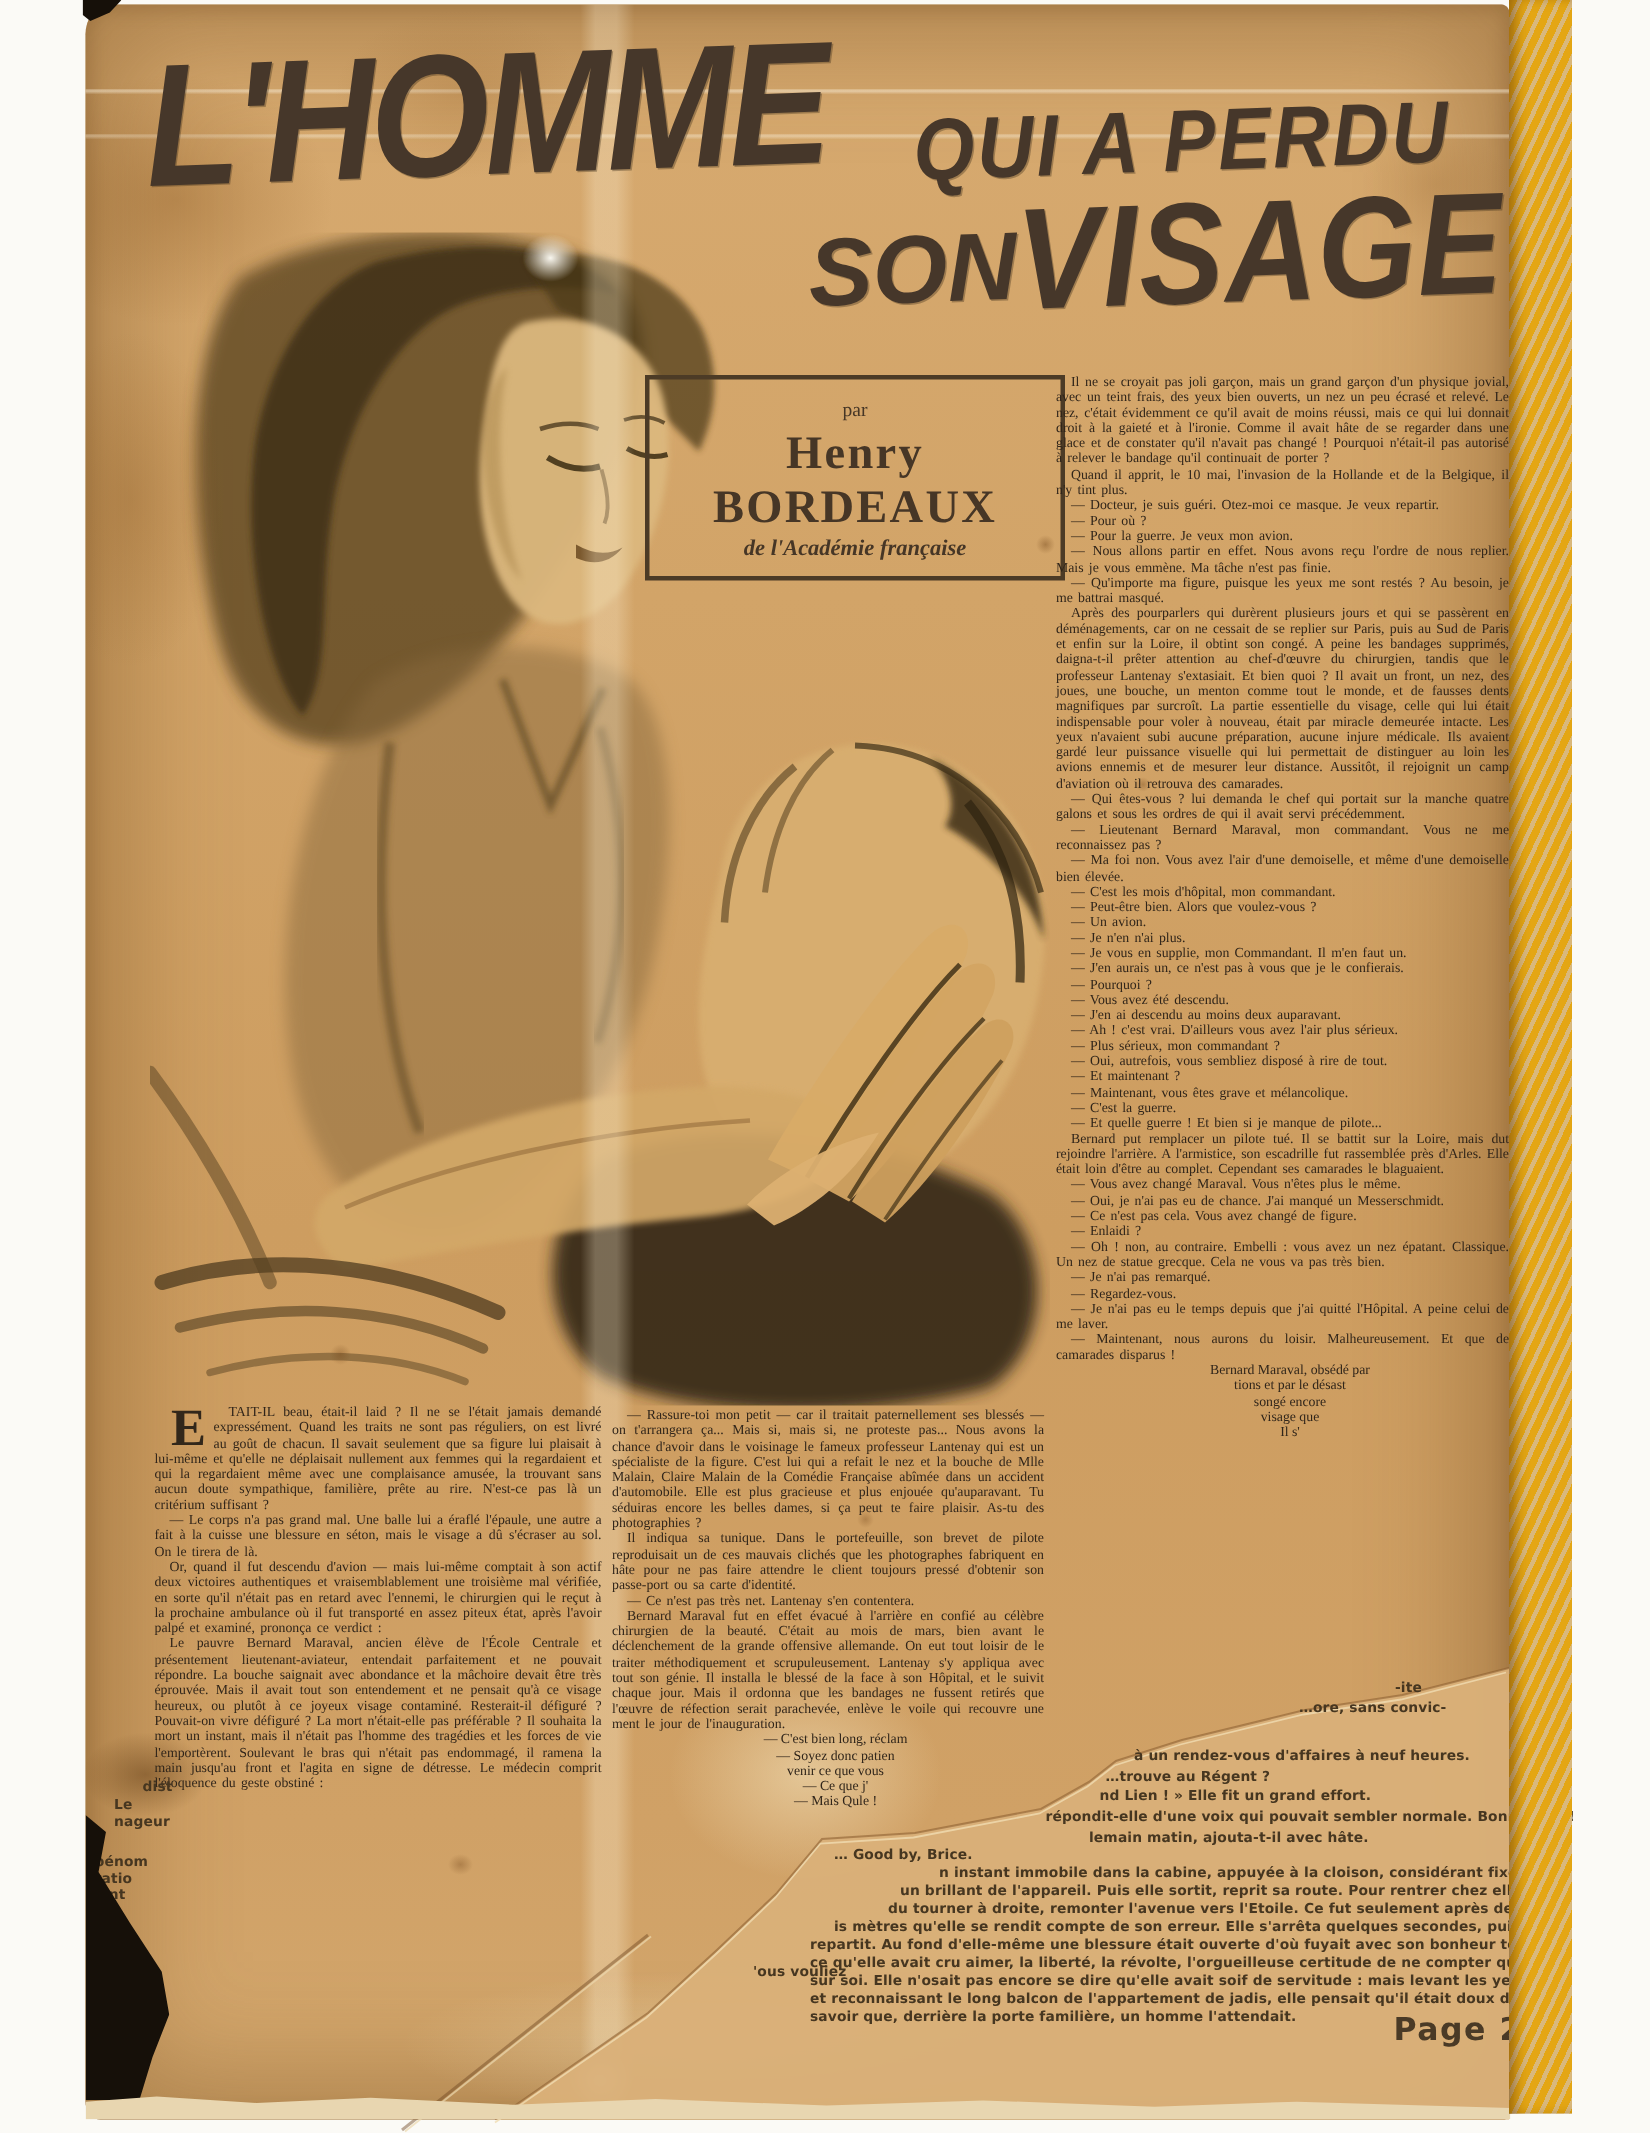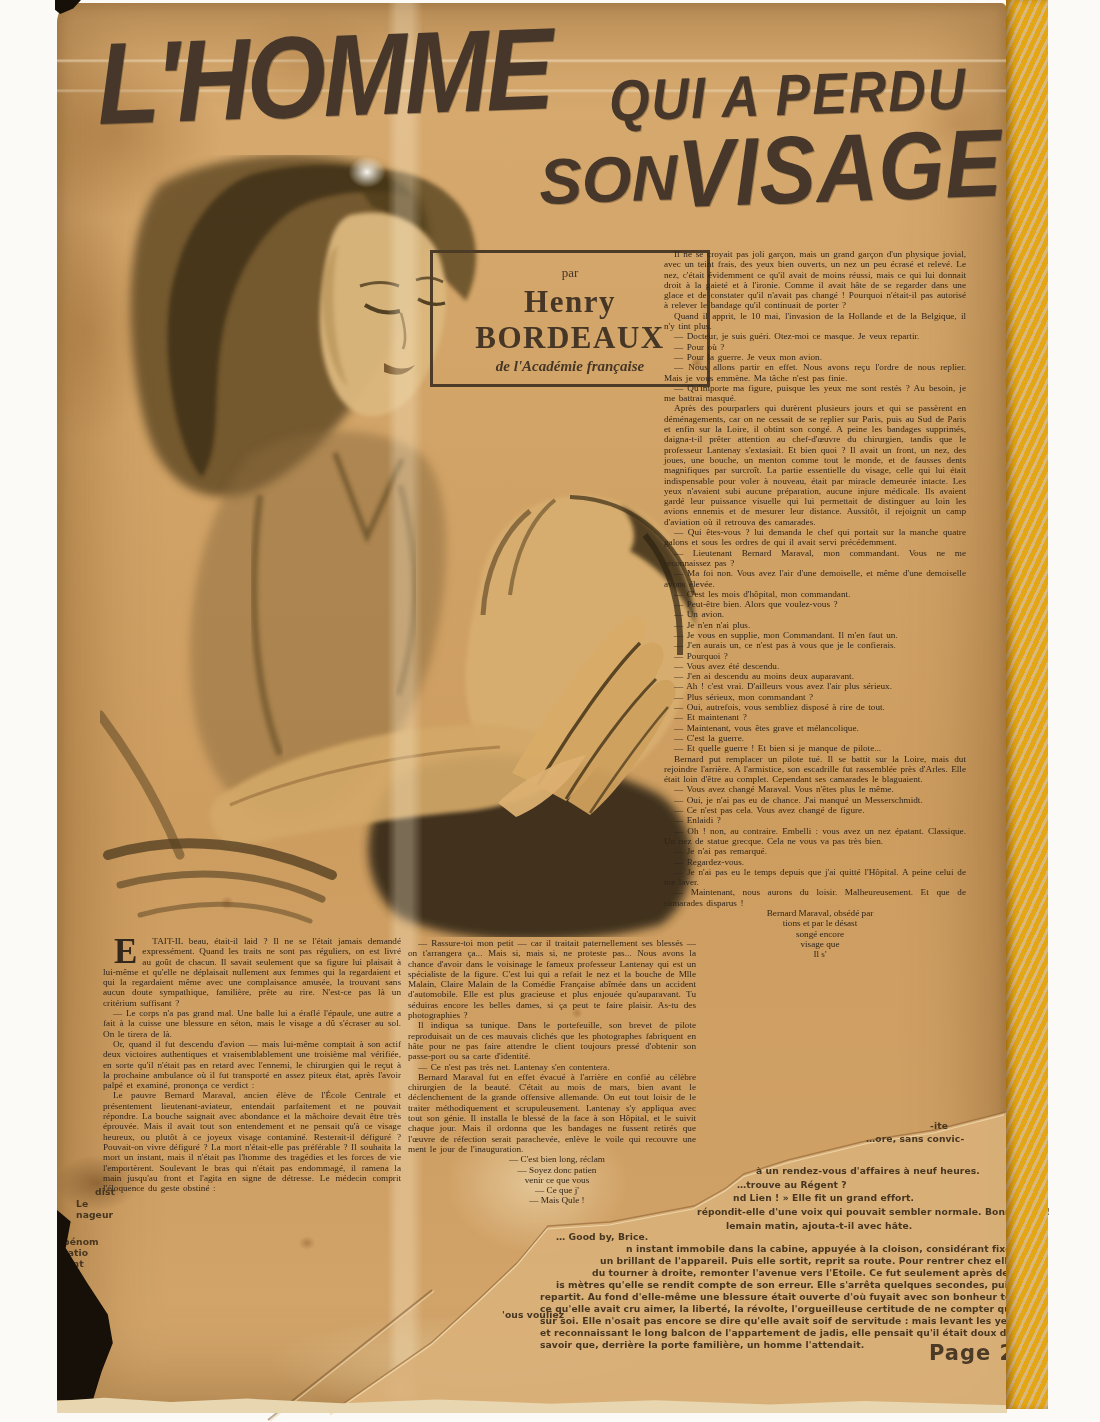--- a/index.html
+++ b/index.html
@@ -46,21 +46,21 @@
         text-align:center;padding:7px 4px 9px 4px;color:#463626;}
   .byline .kicker{font-family:"Liberation Sans",sans-serif;font-weight:bold;font-size:19px;letter-spacing:.5px;}
   .byline .par{font-size:13px;margin-top:5px;}
   .byline .author{font-size:31px;font-weight:bold;letter-spacing:1.5px;margin-top:3px;}
   .byline .affil{font-size:15px;font-weight:bold;font-style:italic;margin-top:2px;}
   
   .col{position:absolute;color:#30251a;}
   .col p{font-size:9.2px;line-height:10.3px;text-align:justify;text-indent:10px;margin:0;word-spacing:1.2px;}
   .col-left{left:103px;top:936px;width:298px;}
   .col-mid{left:408px;top:938px;width:288px;}
-  .col-right{left:664px;top:249px;width:302px;}
+  .col-right{left:704px;top:249px;width:302px;}
   .torn-line{font-size:9.2px;line-height:10.3px;text-indent:10px;text-align:center;margin:0;}
   .dropcap{float:left;font-size:35px;line-height:27px;font-weight:bold;margin:2px 5px 0 1px;color:#32271a;}
   
   .overlay-svg, .illus-svg{position:absolute;pointer-events:none;}
   .frag{position:absolute;font-family:"DejaVu Sans",sans-serif;font-weight:bold;font-size:9.2px;
         color:#463620;white-space:nowrap;letter-spacing:.1px;}
   .page-number{position:absolute;left:929px;top:1341px;font-family:"DejaVu Sans",sans-serif;
         font-weight:bold;font-size:21px;color:#4a3a26;letter-spacing:1px;}
   
   .black-corner{position:absolute;left:57px;top:1210px;width:62px;height:190px;background:#161009;
@@ -181,21 +181,21 @@
     <p>Il ne se croyait pas joli garçon, mais un grand garçon d'un physique jovial, avec un teint frais, des yeux bien ouverts, un nez un peu écrasé et relevé. Le nez, c'était évidemment ce qu'il avait de moins réussi, mais ce qui lui donnait droit à la gaieté et à l'ironie. Comme il avait hâte de se regarder dans une glace et de constater qu'il n'avait pas changé ! Pourquoi n'était-il pas autorisé à relever le bandage qu'il continuait de porter ?</p>
         <p>Quand il apprit, le 10 mai, l'invasion de la Hollande et de la Belgique, il n'y tint plus.</p>
         <p>— Docteur, je suis guéri. Otez-moi ce masque. Je veux repartir.</p>
         <p>— Pour où ?</p>
         <p>— Pour la guerre. Je veux mon avion.</p>
         <p>— Nous allons partir en effet. Nous avons reçu l'ordre de nous replier. Mais je vous emmène. Ma tâche n'est pas finie.</p>
         <p>— Qu'importe ma figure, puisque les yeux me sont restés ? Au besoin, je me battrai masqué.</p>
         <p>Après des pourparlers qui durèrent plusieurs jours et qui se passèrent en déménagements, car on ne cessait de se replier sur Paris, puis au Sud de Paris et enfin sur la Loire, il obtint son congé. A peine les bandages supprimés, daigna-t-il prêter attention au chef-d'œuvre du chirurgien, tandis que le professeur Lantenay s'extasiait. Et bien quoi ? Il avait un front, un nez, des joues, une bouche, un menton comme tout le monde, et de fausses dents magnifiques par surcroît. La partie essentielle du visage, celle qui lui était indispensable pour voler à nouveau, était par miracle demeurée intacte. Les yeux n'avaient subi aucune préparation, aucune injure médicale. Ils avaient gardé leur puissance visuelle qui lui permettait de distinguer au loin les avions ennemis et de mesurer leur distance. Aussitôt, il rejoignit un camp d'aviation où il retrouva des camarades.</p>
         <p>— Qui êtes-vous ? lui demanda le chef qui portait sur la manche quatre galons et sous les ordres de qui il avait servi précédemment.</p>
         <p>— Lieutenant Bernard Maraval, mon commandant. Vous ne me reconnaissez pas ?</p>
-        <p>— Ma foi non. Vous avez l'air d'une demoiselle, et même d'une demoiselle avons élevée.</p>
+        <p>— Ma foi non. Vous avez l'air d'une demoiselle, et même d'une demoiselle bien élevée.</p>
         <p>— C'est les mois d'hôpital, mon commandant.</p>
         <p>— Peut-être bien. Alors que voulez-vous ?</p>
         <p>— Un avion.</p>
         <p>— Je n'en n'ai plus.</p>
         <p>— Je vous en supplie, mon Commandant. Il m'en faut un.</p>
         <p>— J'en aurais un, ce n'est pas à vous que je le confierais.</p>
         <p>— Pourquoi ?</p>
         <p>— Vous avez été descendu.</p>
         <p>— J'en ai descendu au moins deux auparavant.</p>
         <p>— Ah ! c'est vrai. D'ailleurs vous avez l'air plus sérieux.</p>

